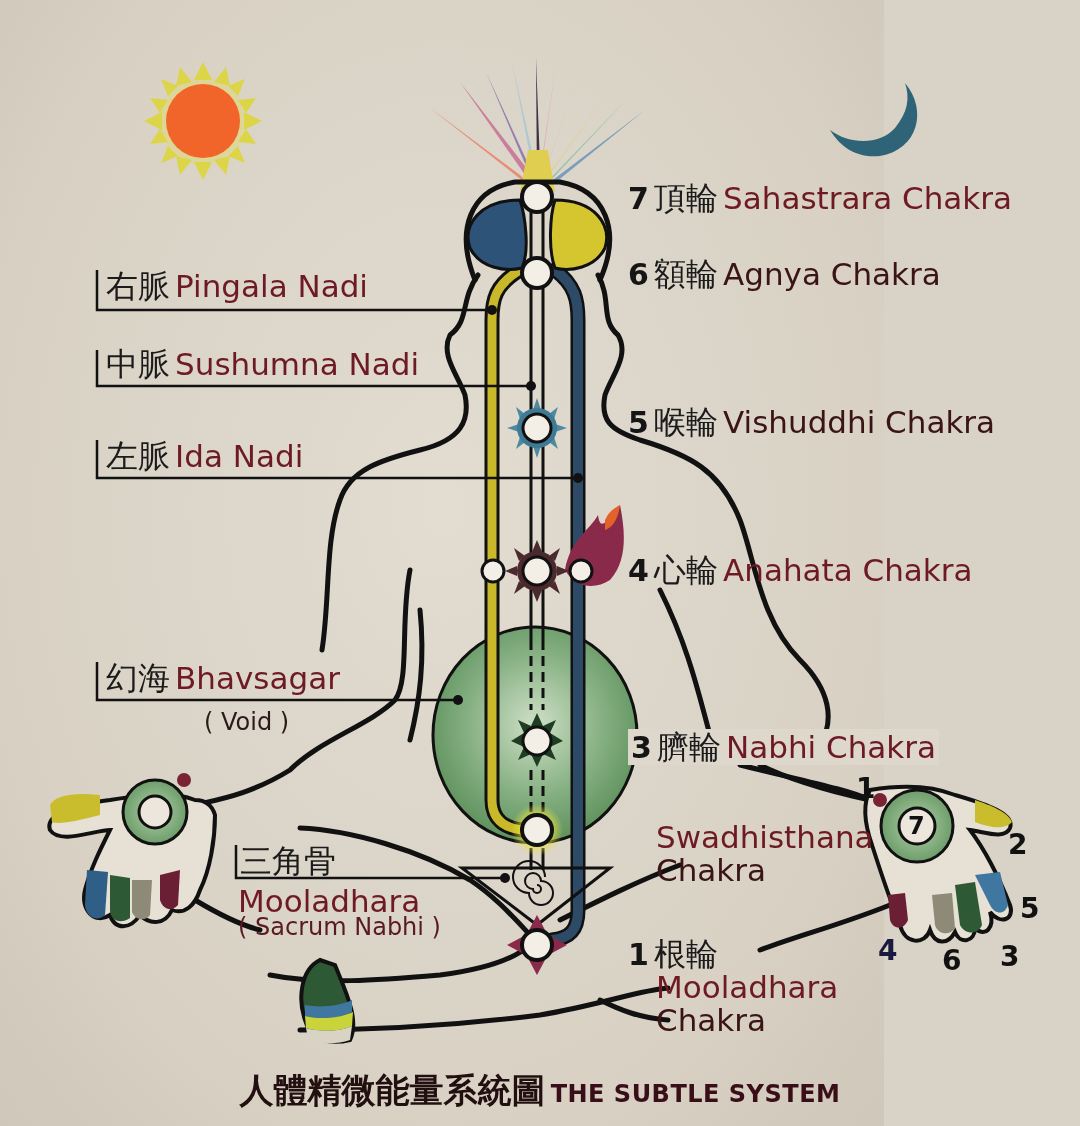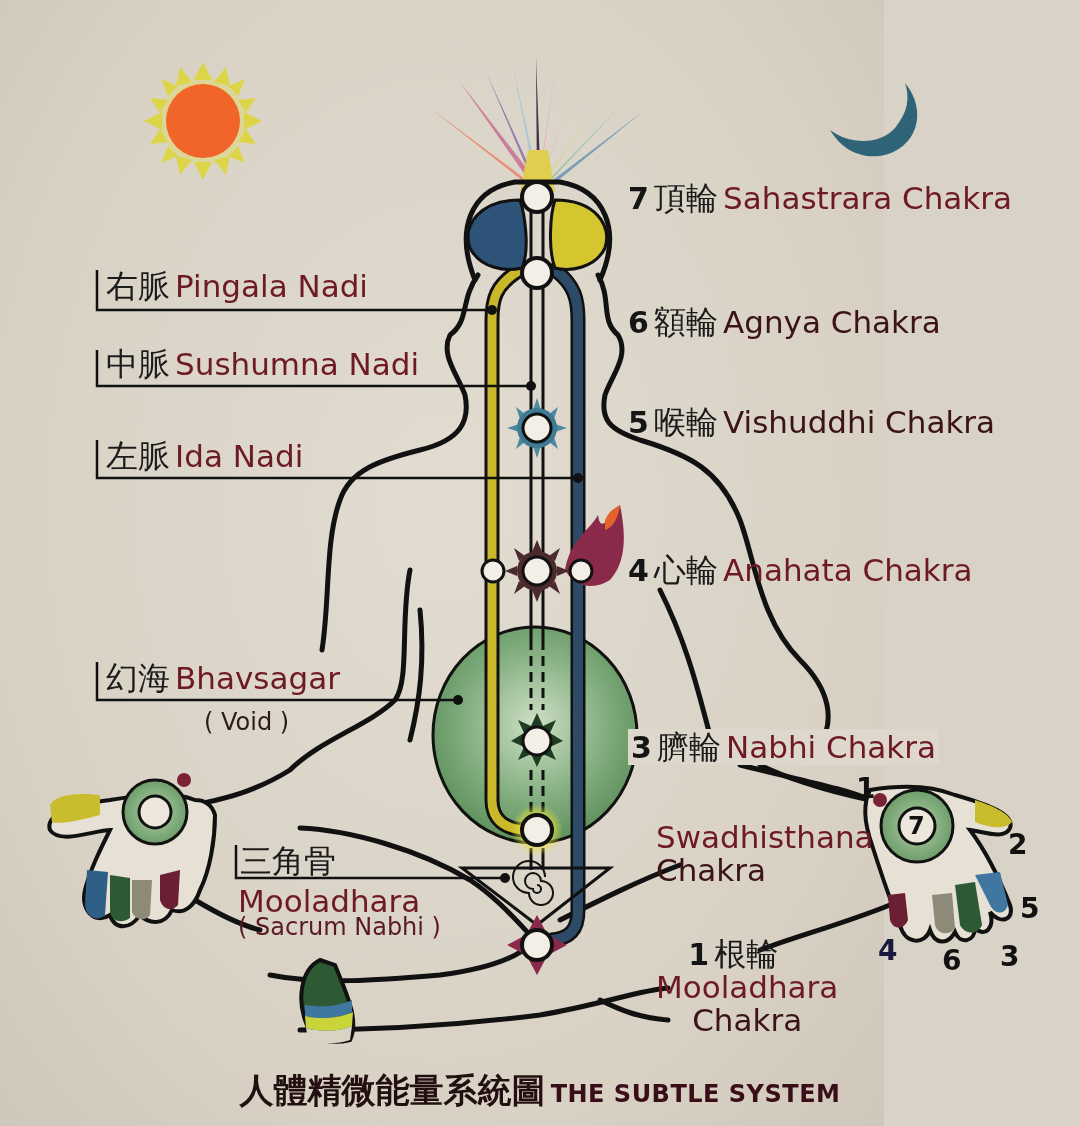--- a/index.html
+++ b/index.html
@@ -245,21 +245,21 @@
       <path d="M305,1016 C320,1020 340,1018 353,1012 L352,1026 C338,1032 320,1032 306,1028 Z" fill="#c9d43a"></path>
       <path d="M306,1028 C320,1032 338,1032 352,1026 L350,1040 C335,1045 318,1044 308,1038 Z" fill="#d9d3c4"></path>
     </g>
   </svg>
 
   <div class="lbl" style="left:628px; top:182px;">
     <span class="num">7</span>
     <span class="cjk">頂輪</span>
     <span class="en">Sahastrara Chakra</span>
   </div>
-  <div class="lbl" style="left:628px; top:258px;margin-top:48px;">
+  <div class="lbl" style="left:628px; top:258px;">
     <span class="num">6</span>
     <span class="cjk">額輪</span>
     <span class="en en-dark">Agnya Chakra</span>
   </div>
   <div class="lbl" style="left:628px; top:406px;">
     <span class="num">5</span>
     <span class="cjk">喉輪</span>
     <span class="en en-dark">Vishuddhi Chakra</span>
   </div>
   <div class="lbl" style="left:628px; top:554px;">
@@ -269,21 +269,21 @@
   </div>
   <div class="lbl" style="left:628px; top:729px; background:#ddd7cc; padding:2px 3px;">
     <span class="num">3</span>
     <span class="cjk">臍輪</span>
     <span class="en">Nabhi Chakra</span>
   </div>
   <div class="lbl" style="left:628px; top:820px;">
     <div class="en" style="margin-left:28px; margin-top:2px;">Swadhisthana</div>
     <div class="en en-dark" style="margin-left:28px; margin-top:2px;">Chakra</div>
   </div>
-  <div class="lbl" style="left:628px; top:938px;text-align:center;">
+  <div class="lbl" style="left:628px; top:938px;">
     <div>
       <span class="num">1</span>
       <span class="cjk">根輪</span>
     </div>
     <div class="en" style="margin-left:28px; margin-top:2px;">Mooladhara</div>
     <div class="en en-dark" style="margin-left:28px; margin-top:2px;">Chakra</div>
   </div>
 
   <div class="lbl" style="left:106px; top:270px;">
     <span class="cjk">右脈</span>

